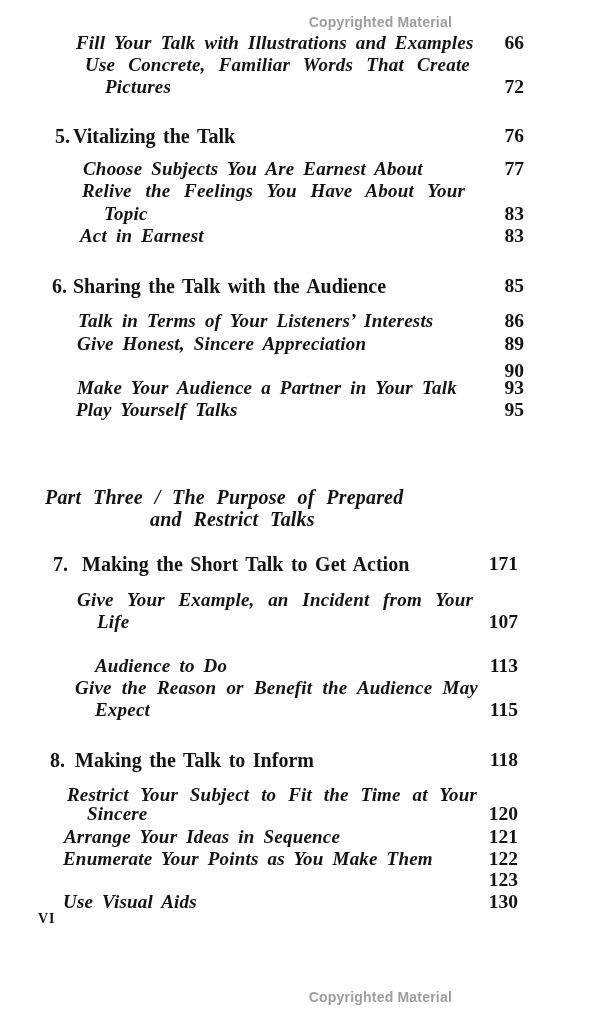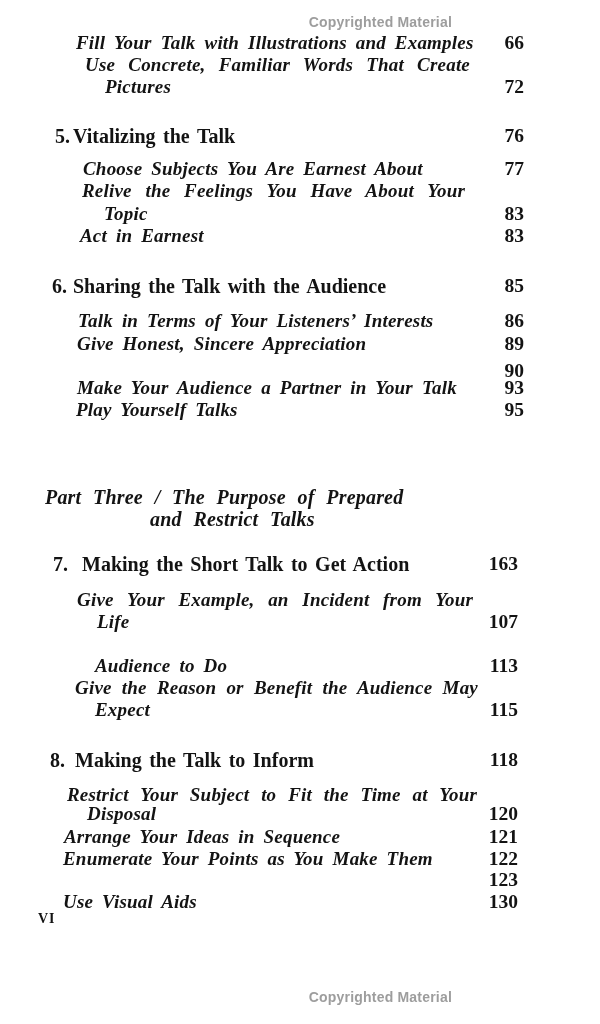--- a/index.html
+++ b/index.html
@@ -112,37 +112,37 @@
   <div class="t" style="top:377px;left:77px">Make Your Audience a Partner in Your Talk</div>
   <div class="pg" style="top:377px">93</div>
   <div class="t" style="top:399px;left:76px">Play Yourself Talks</div>
   <div class="pg" style="top:399px">95</div>
 
   <div class="t part" style="top:486px;left:45px">Part Three / The Purpose of Prepared</div>
   <div class="t part" style="top:508px;left:150px">and Restrict Talks</div>
 
   <div class="chap-num" style="top:553px;left:53px">7.</div>
   <div class="chap-title" style="top:553px;left:82px">Making the Short Talk to Get Action</div>
-  <div class="pg lo" style="top:553px">163</div>
+  <div class="pg lo" style="top:553px">171</div>
 
   <div class="t just" style="top:589px;left:77px;width:396px">Give Your Example, an Incident from Your</div>
   <div class="t" style="top:611px;left:97px">Life</div>
   <div class="pg lo" style="top:611px">107</div>
   <div class="t" style="top:655px;left:95px">Audience to Do</div>
   <div class="pg lo" style="top:655px">113</div>
   <div class="t just" style="top:677px;left:75px;width:403px">Give the Reason or Benefit the Audience May</div>
   <div class="t" style="top:699px;left:95px">Expect</div>
   <div class="pg lo" style="top:699px">115</div>
 
   <div class="chap-num" style="top:749px;left:50px">8.</div>
   <div class="chap-title" style="top:749px;left:75px">Making the Talk to Inform</div>
   <div class="pg lo" style="top:749px">118</div>
 
   <div class="t just" style="top:784px;left:67px;width:410px">Restrict Your Subject to Fit the Time at Your</div>
-  <div class="t" style="top:803px;left:87px">Disposal</div>
+  <div class="t" style="top:803px;left:87px">Sincere</div>
   <div class="pg lo" style="top:803px">120</div>
   <div class="t" style="top:826px;left:64px">Arrange Your Ideas in Sequence</div>
   <div class="pg lo" style="top:826px">121</div>
   <div class="t" style="top:848px;left:63px">Enumerate Your Points as You Make Them</div>
   <div class="pg lo" style="top:848px">122</div>
   <div class="pg lo" style="top:869px">123</div>
   <div class="t" style="top:891px;left:63px">Use Visual Aids</div>
   <div class="pg lo" style="top:891px">130</div>
 
   <div class="folio">VI</div>

